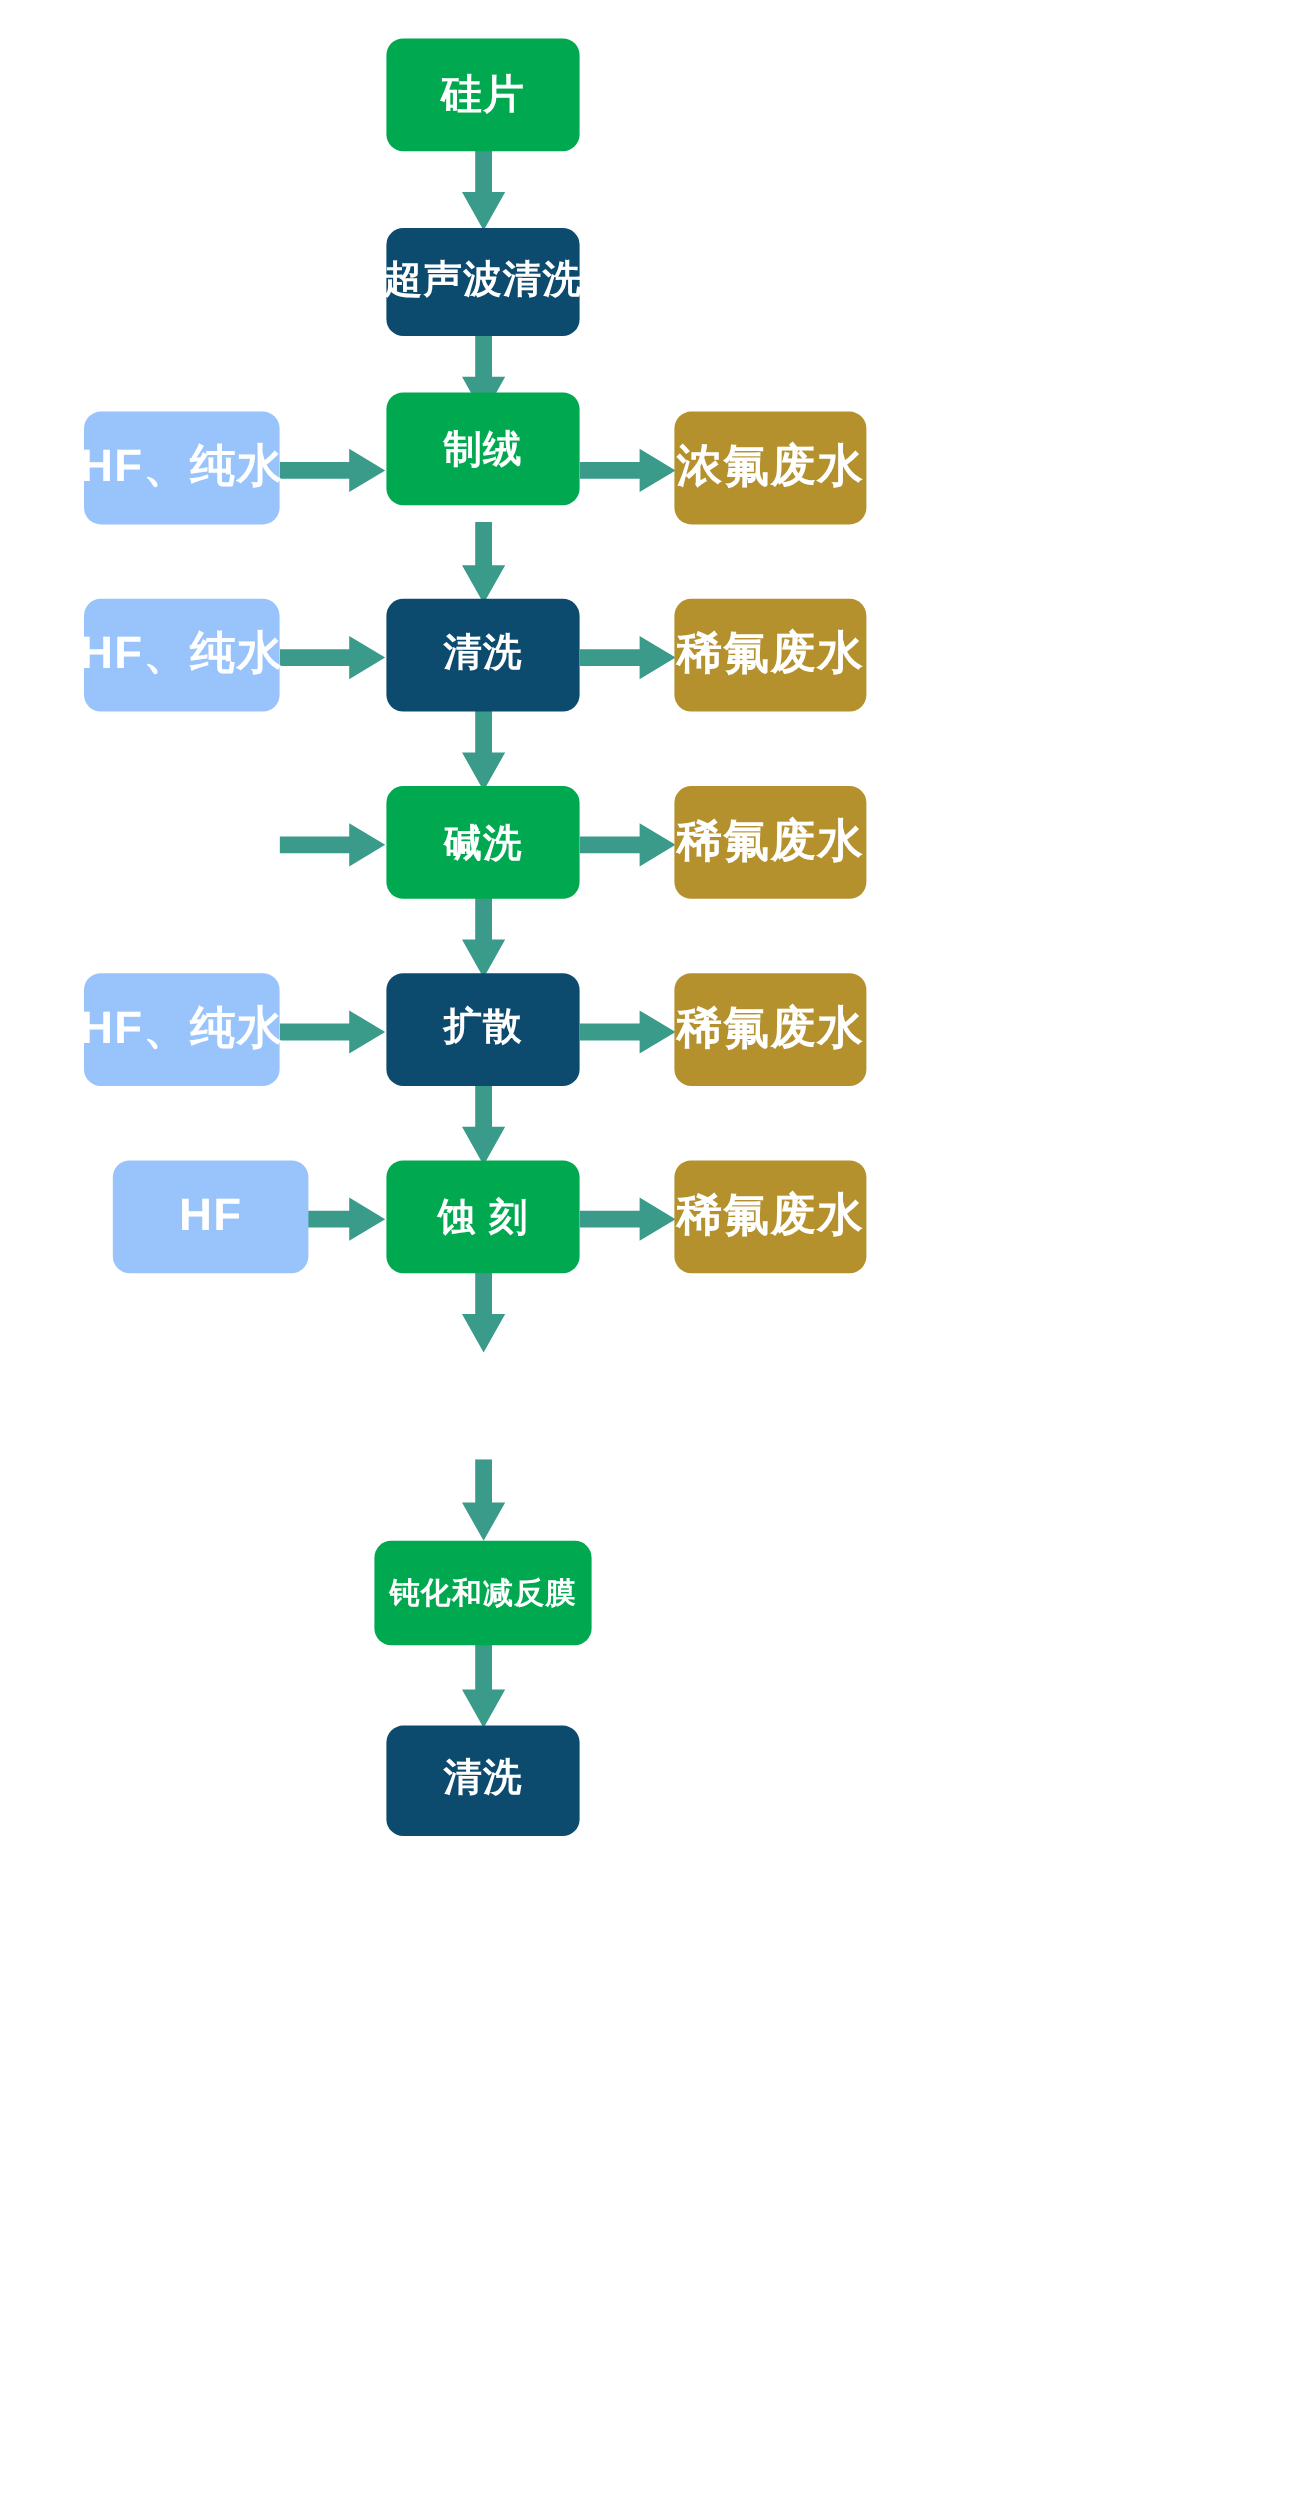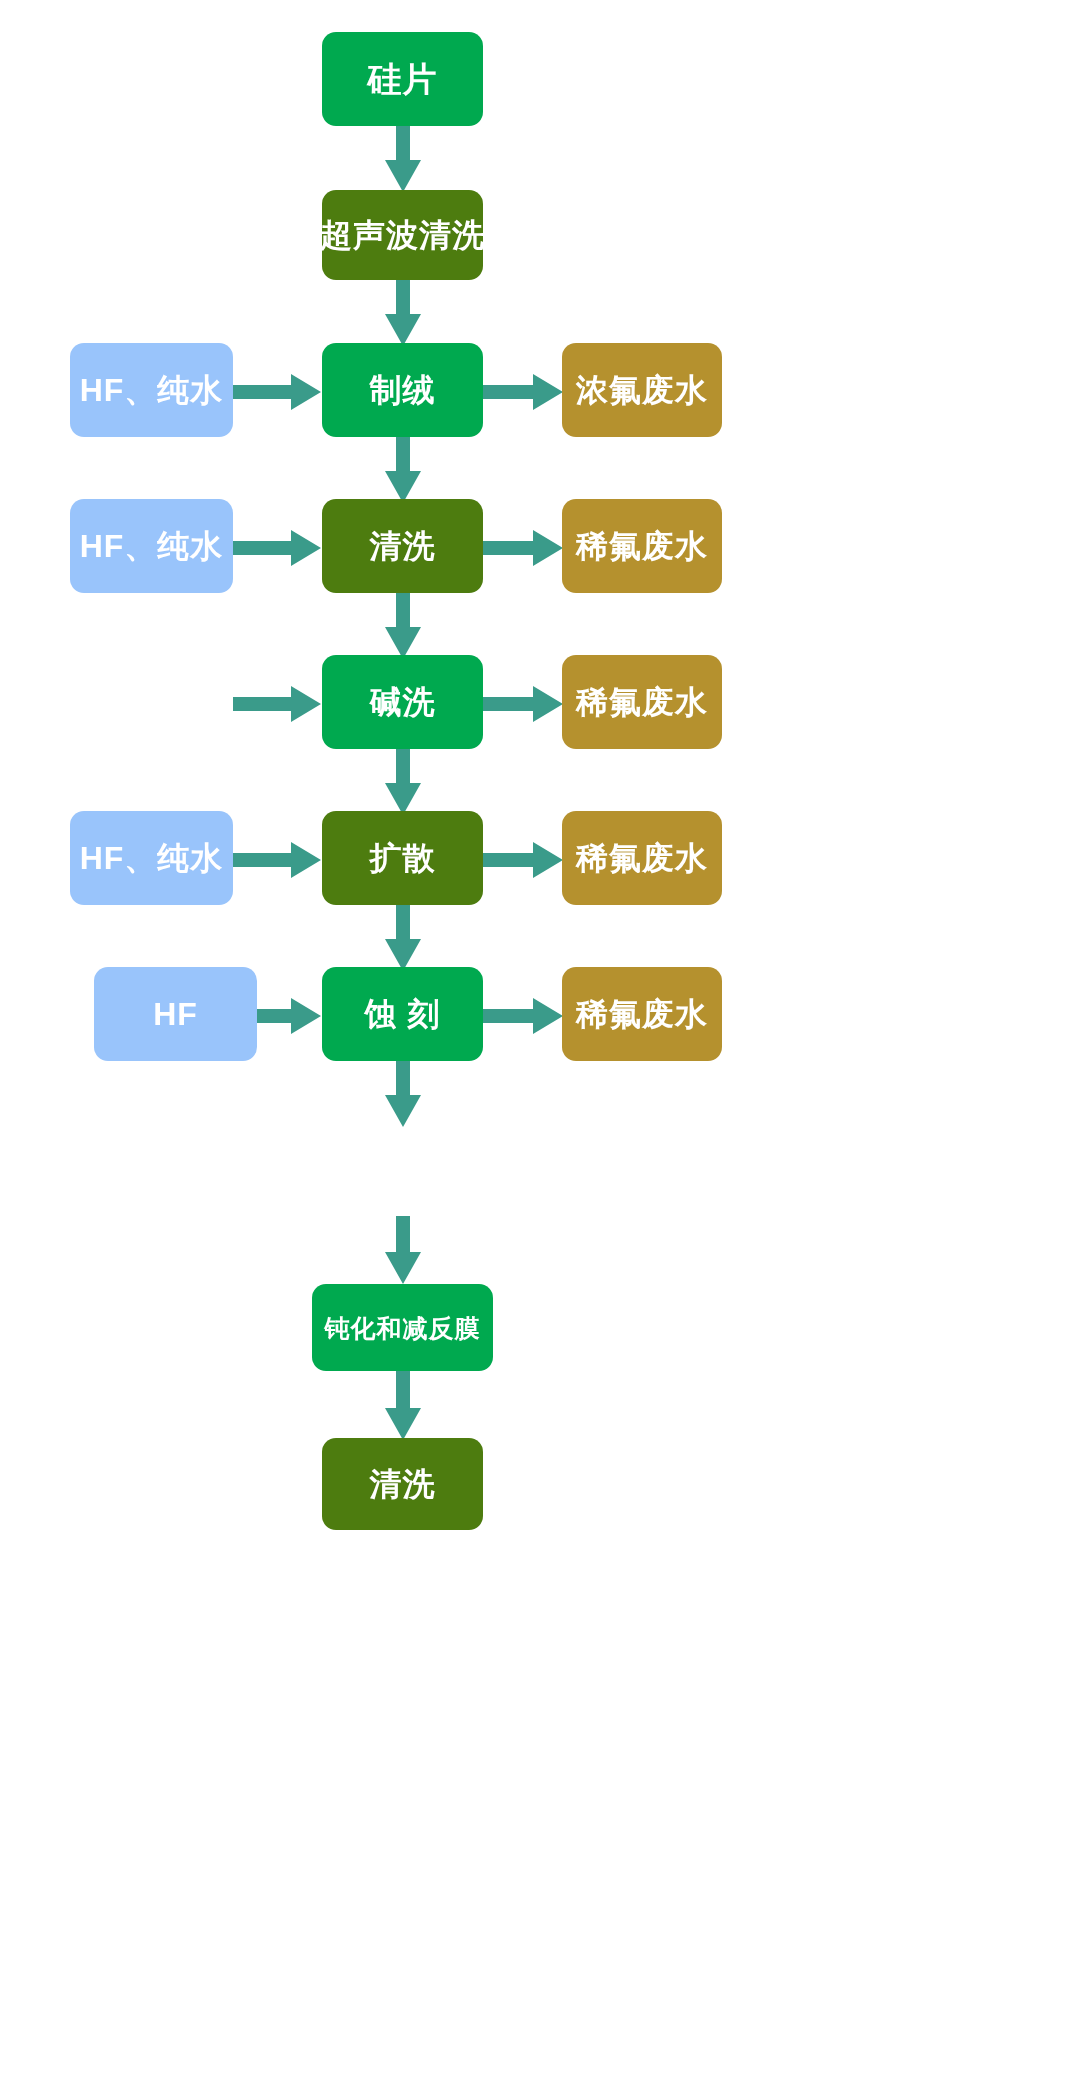--- a/index.html
+++ b/index.html
@@ -25,30 +25,30 @@
     justify-content: center;
     text-align: center;
     color: #ffffff;
     font-weight: bold;
     border-radius: 14px;
     line-height: 1.2;
     letter-spacing: 1px;
     user-select: none;
   }
   .node.green  { background: #00a94f; }
-  .node.blue   { background: #4d7c0f; }
+  .node.blue   { background: #0c4a6e; font-family: Liberation Mono, monospace; }
   .node.input  { background: #99c4fb; }
   .node.waste  { background: #b5912e; }
 
   .node .label { display: block; white-space: pre; }
 
   
   .fs-34 { font-size: 34px; }
   .fs-32 { font-size: 32px; }
-  .fs-30 { font-size: 32px; }
+  .fs-30 { font-size: 38px; }
   .fs-29 { font-size: 25px; }
 
   
   .arrow-v, .arrow-h {
     position: absolute;
   }
   .arrow-v svg, .arrow-h svg { display: block; }
 </style>
 </head>
 <body>
@@ -154,21 +154,21 @@
   </div>
 
   <div class="node green fs-34" style="left:322px; top:32px; width:161px; height:94px;">
     <span class="label">硅片</span>
   </div>
 
   <div class="node blue fs-32" style="left:322px; top:190px; width:161px; height:90px;">
     <span class="label">超声波清洗</span>
   </div>
 
-  <div class="node green fs-32" style="left:322px; top:343px; width:161px; height:94px;">
+  <div class="node green fs-32" style="left:322px; top:327px; width:161px; height:94px;">
     <span class="label">制绒</span>
   </div>
 
   <div class="node blue fs-32" style="left:322px; top:499px; width:161px; height:94px;">
     <span class="label">清洗</span>
   </div>
 
   <div class="node green fs-32" style="left:322px; top:655px; width:161px; height:94px;">
     <span class="label">碱洗</span>
   </div>

